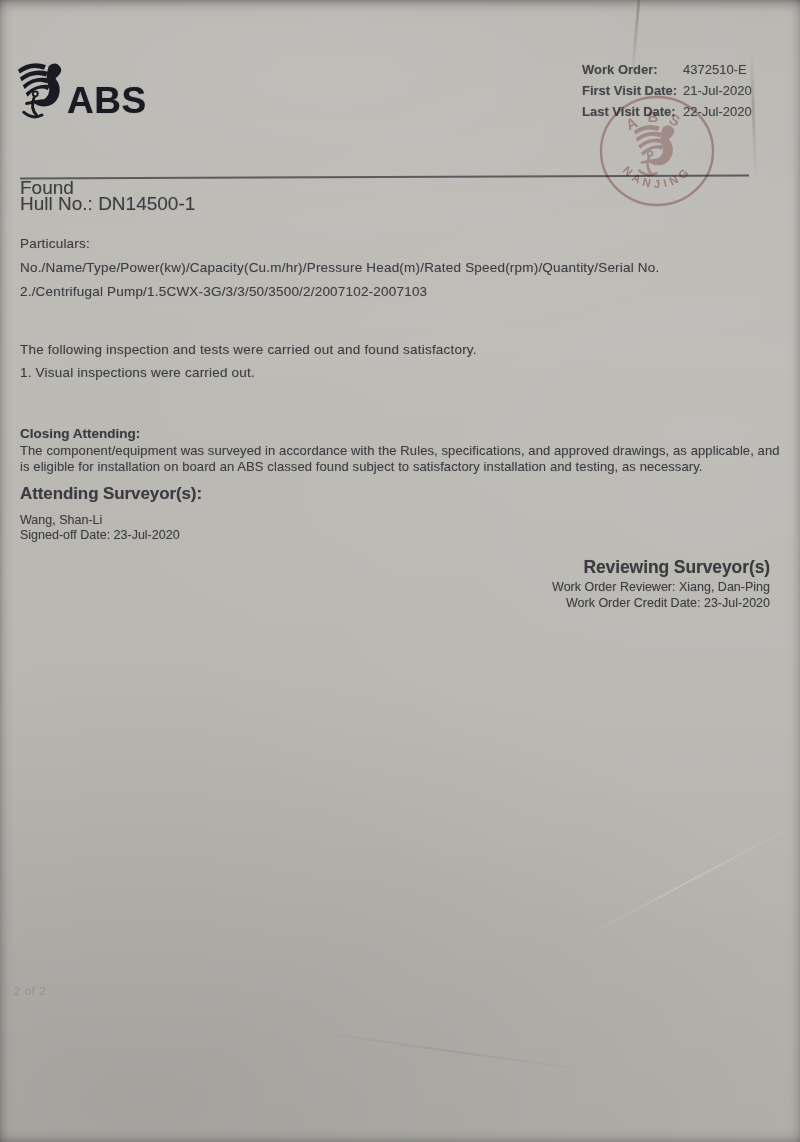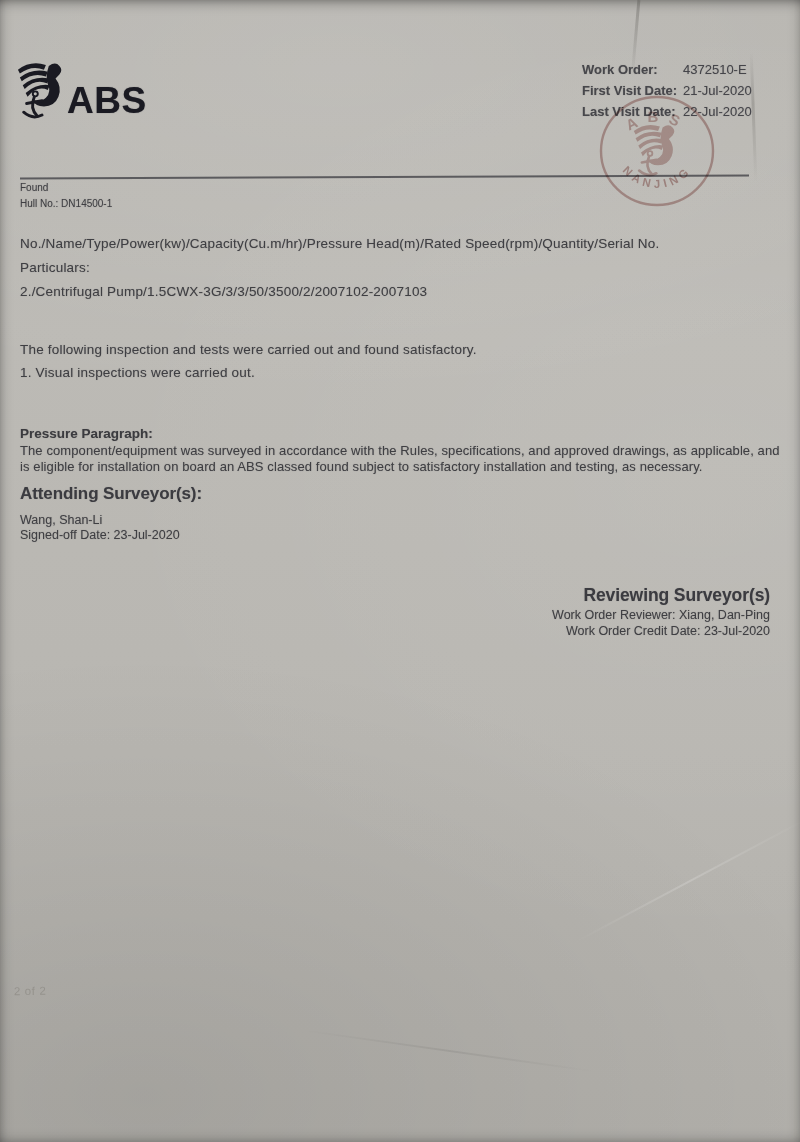--- a/index.html
+++ b/index.html
@@ -44,40 +44,40 @@
   .hdr-value{ flex:1; color:#45454a; }
 
   
   .stamp{ left:598px; top:94px; width:118px; height:114px; mix-blend-mode:multiply; opacity:.8;}
 
   
   .rule{ left:20px; top:176px; width:729px; height:2px; background:#46464a; opacity:.82; transform:rotate(-.25deg);}
 
   .body-13{ font-size:13.5px; line-height:16px; letter-spacing:.2px;}
 
-  .found{ left:20px; top:180px; line-height:15.5px; font-size:10px;}
+  .found{ left:20px; top:180px; line-height:15.5px; font-size:19px;}
 
   .particulars{ left:20px; top:236px;}
   .particulars .line{ margin-bottom:8px; white-space:nowrap;}
   .sec-heading{ font-weight:400; }
 
   .inspection{ left:20px; top:342px;}
   .inspection .intro{ margin-bottom:7px;}
   .inspection .item{ margin-bottom:6px;}
 
   .closing{ left:20px; top:426px; width:766px;}
   .closing-heading{ font-size:13.5px; font-weight:700; line-height:16px; margin-bottom:1px; color:#3b3b3f;}
   .closing-text{ font-size:13px; line-height:15.5px; letter-spacing:.1px;}
 
   .attending{ left:20px; top:484px;}
   .big-heading{ font-size:17px; font-weight:700; letter-spacing:-.1px; color:#3b3b40; line-height:20px;}
   .attending .big-heading{ margin-bottom:9px;}
   .small-line{ font-size:12.5px; line-height:15px;}
 
-  .reviewing{ right:30px; top:584px; text-align:right;}
+  .reviewing{ right:30px; top:556px; text-align:right;}
   .reviewing .big-heading{ line-height:22px; margin-bottom:2px; font-weight:600; font-size:17.5px;}
   .reviewing .small-line{ line-height:15.5px;}
 
   .page-num{
     left:14px; top:985px; font-size:11.5px; letter-spacing:.6px;
     color:#87847e; opacity:.6; transform:rotate(-1deg);
   }
 
   
   .crease{ pointer-events:none; }
@@ -143,32 +143,32 @@
   </div>
 
   <div class="abs-pos rule"></div>
 
   <div class="abs-pos found txt">
     <div>Found</div>
     <div>Hull No.: DN14500-1</div>
   </div>
 
   <div class="abs-pos particulars body-13 txt">
+    <div class="line sec-heading">Particulars:</div>
     <div class="line">No./Name/Type/Power(kw)/Capacity(Cu.m/hr)/Pressure Head(m)/Rated Speed(rpm)/Quantity/Serial No.</div>
-    <div class="line sec-heading">Particulars:</div>
     <div class="line">2./Centrifugal Pump/1.5CWX-3G/3/3/50/3500/2/2007102-2007103</div>
   </div>
 
   <div class="abs-pos inspection body-13 txt">
     <div class="intro">The following inspection and tests were carried out and found satisfactory.</div>
     <div class="item">1. Visual inspections were carried out.</div>
   </div>
 
   <div class="abs-pos closing txt">
-    <div class="closing-heading">Pressure Paragraph:</div>
+    <div class="closing-heading">Closing Attending:</div>
     <div class="closing-text">The component/equipment was surveyed in accordance with the Rules, specifications, and approved drawings, as applicable, and is eligible for installation on board an ABS classed found subject to satisfactory installation and testing, as necessary.</div>
   </div>
 
   <div class="abs-pos attending txt">
     <div class="big-heading">Attending Surveyor(s):</div>
     <div class="small-line">Wang, Shan-Li</div>
     <div class="small-line">Signed-off Date: 23-Jul-2020</div>
   </div>
 
   <div class="abs-pos reviewing txt">

